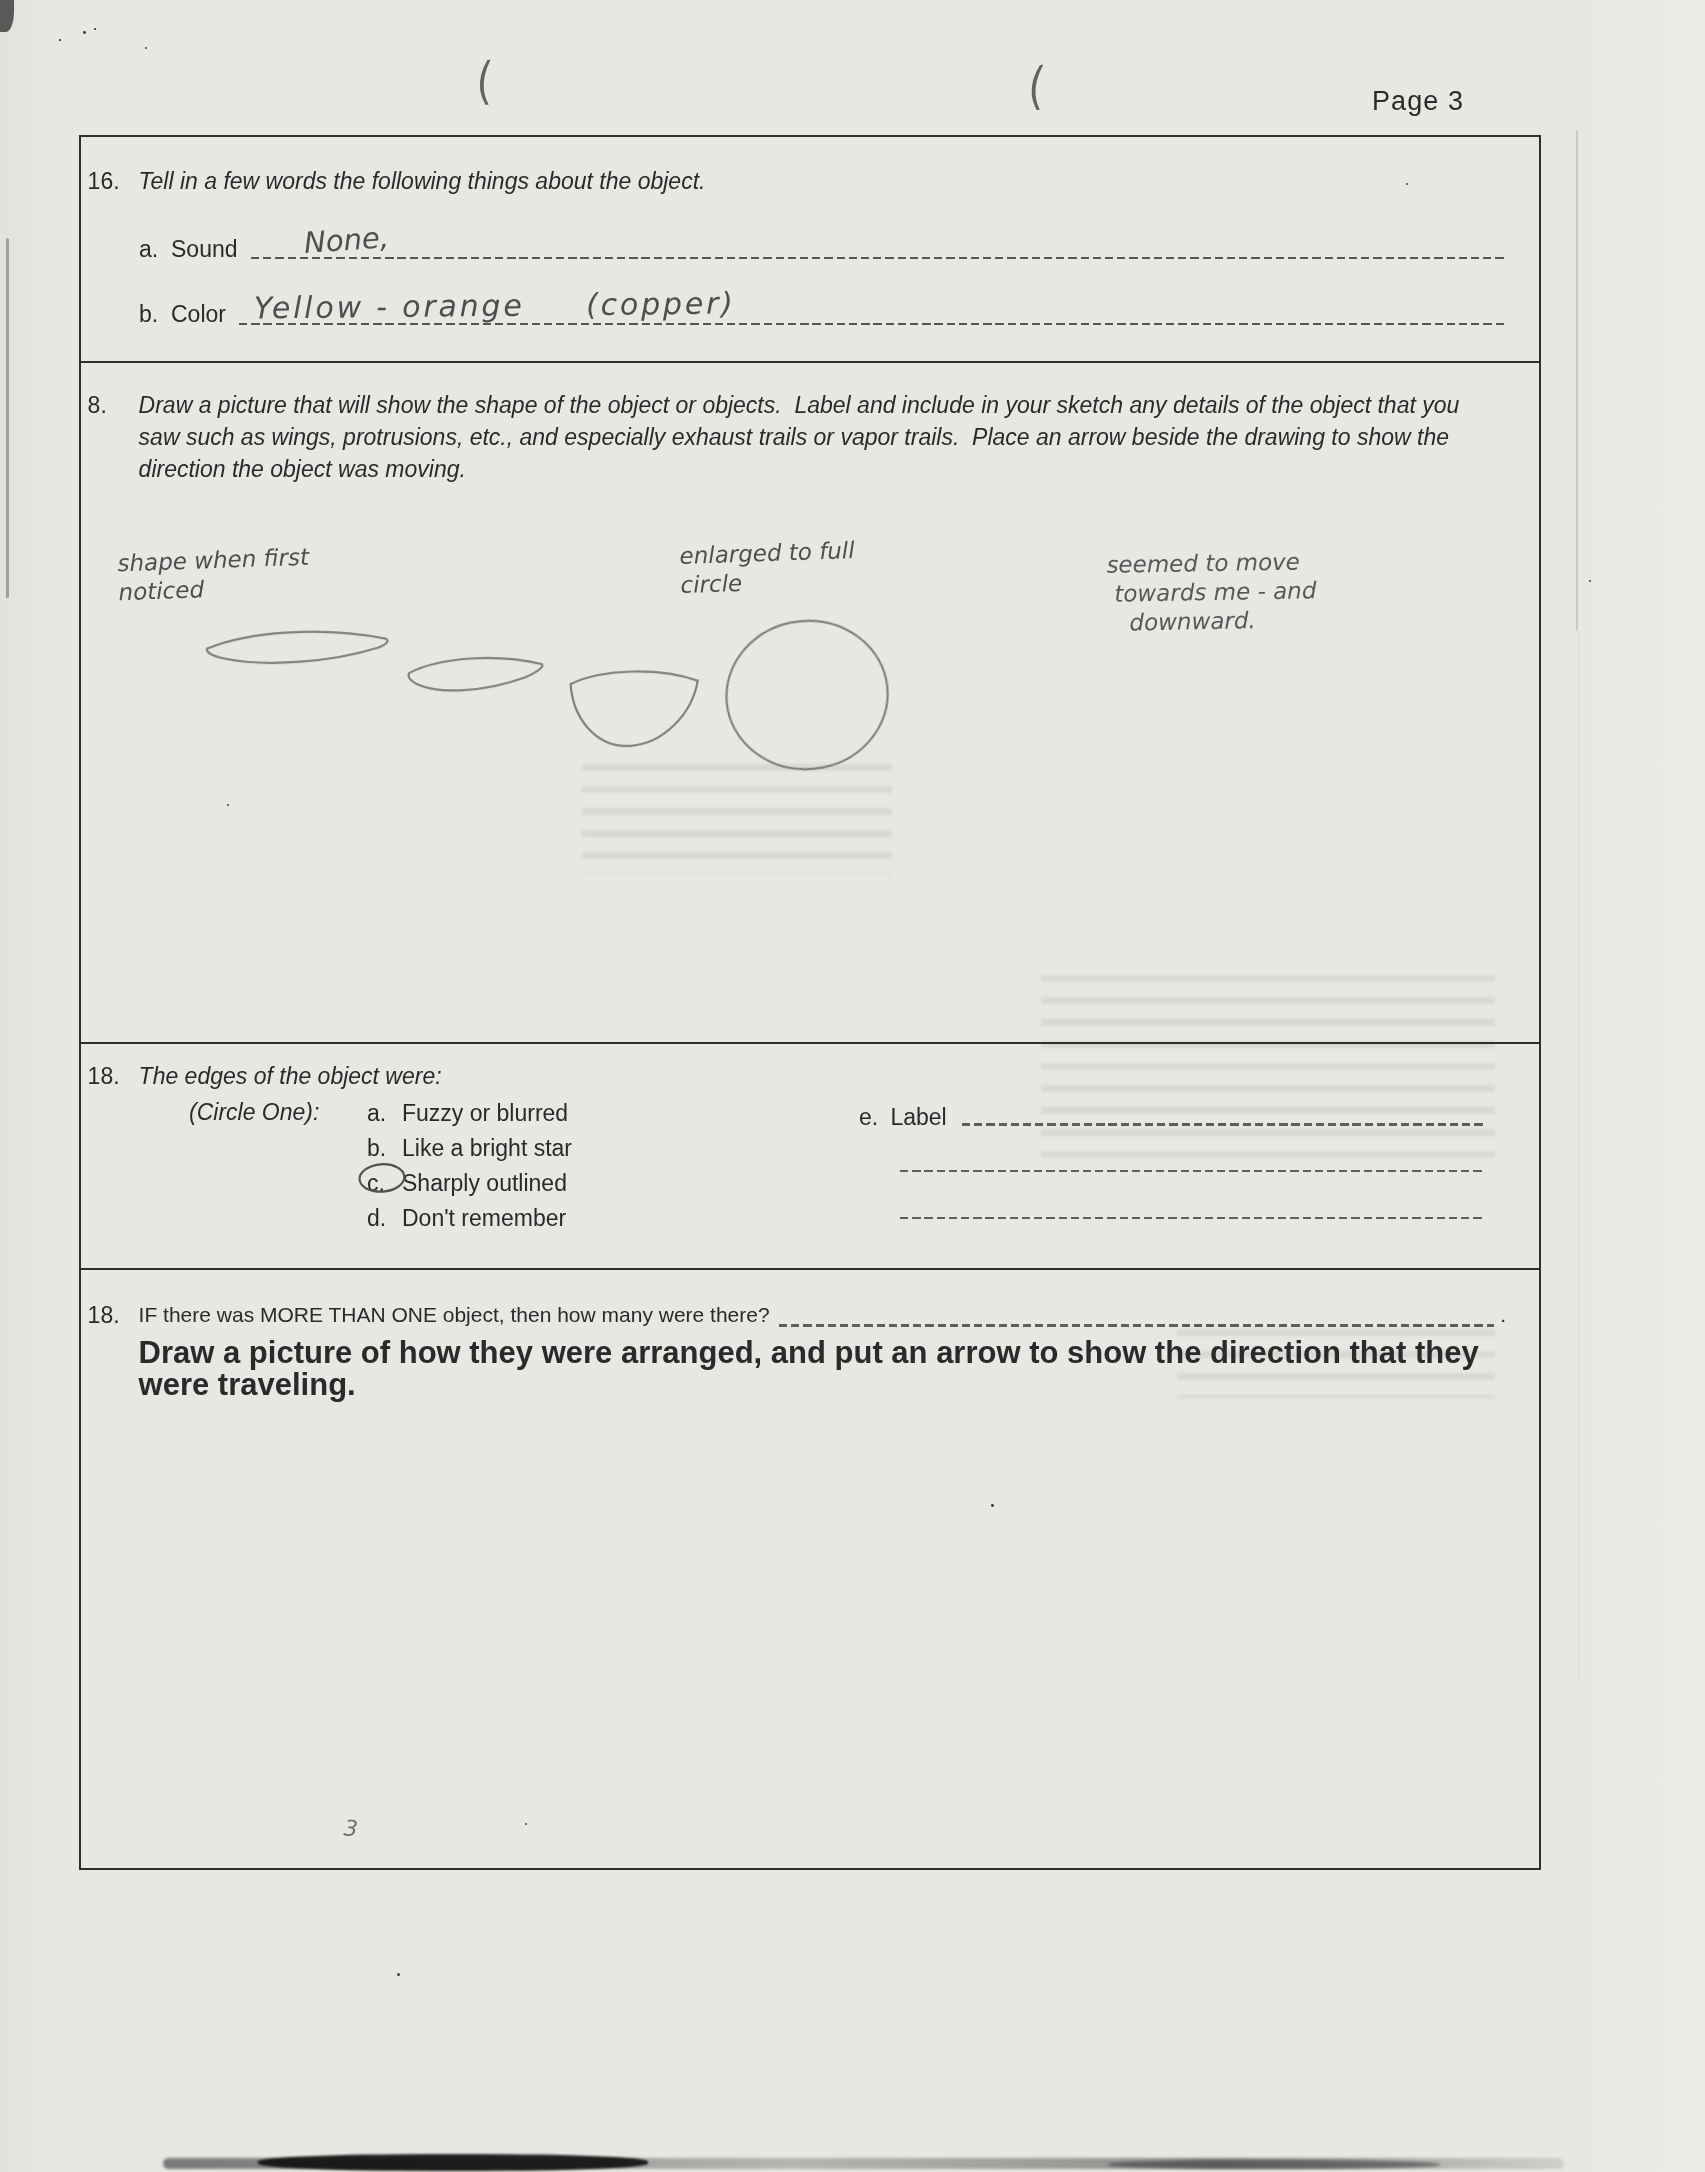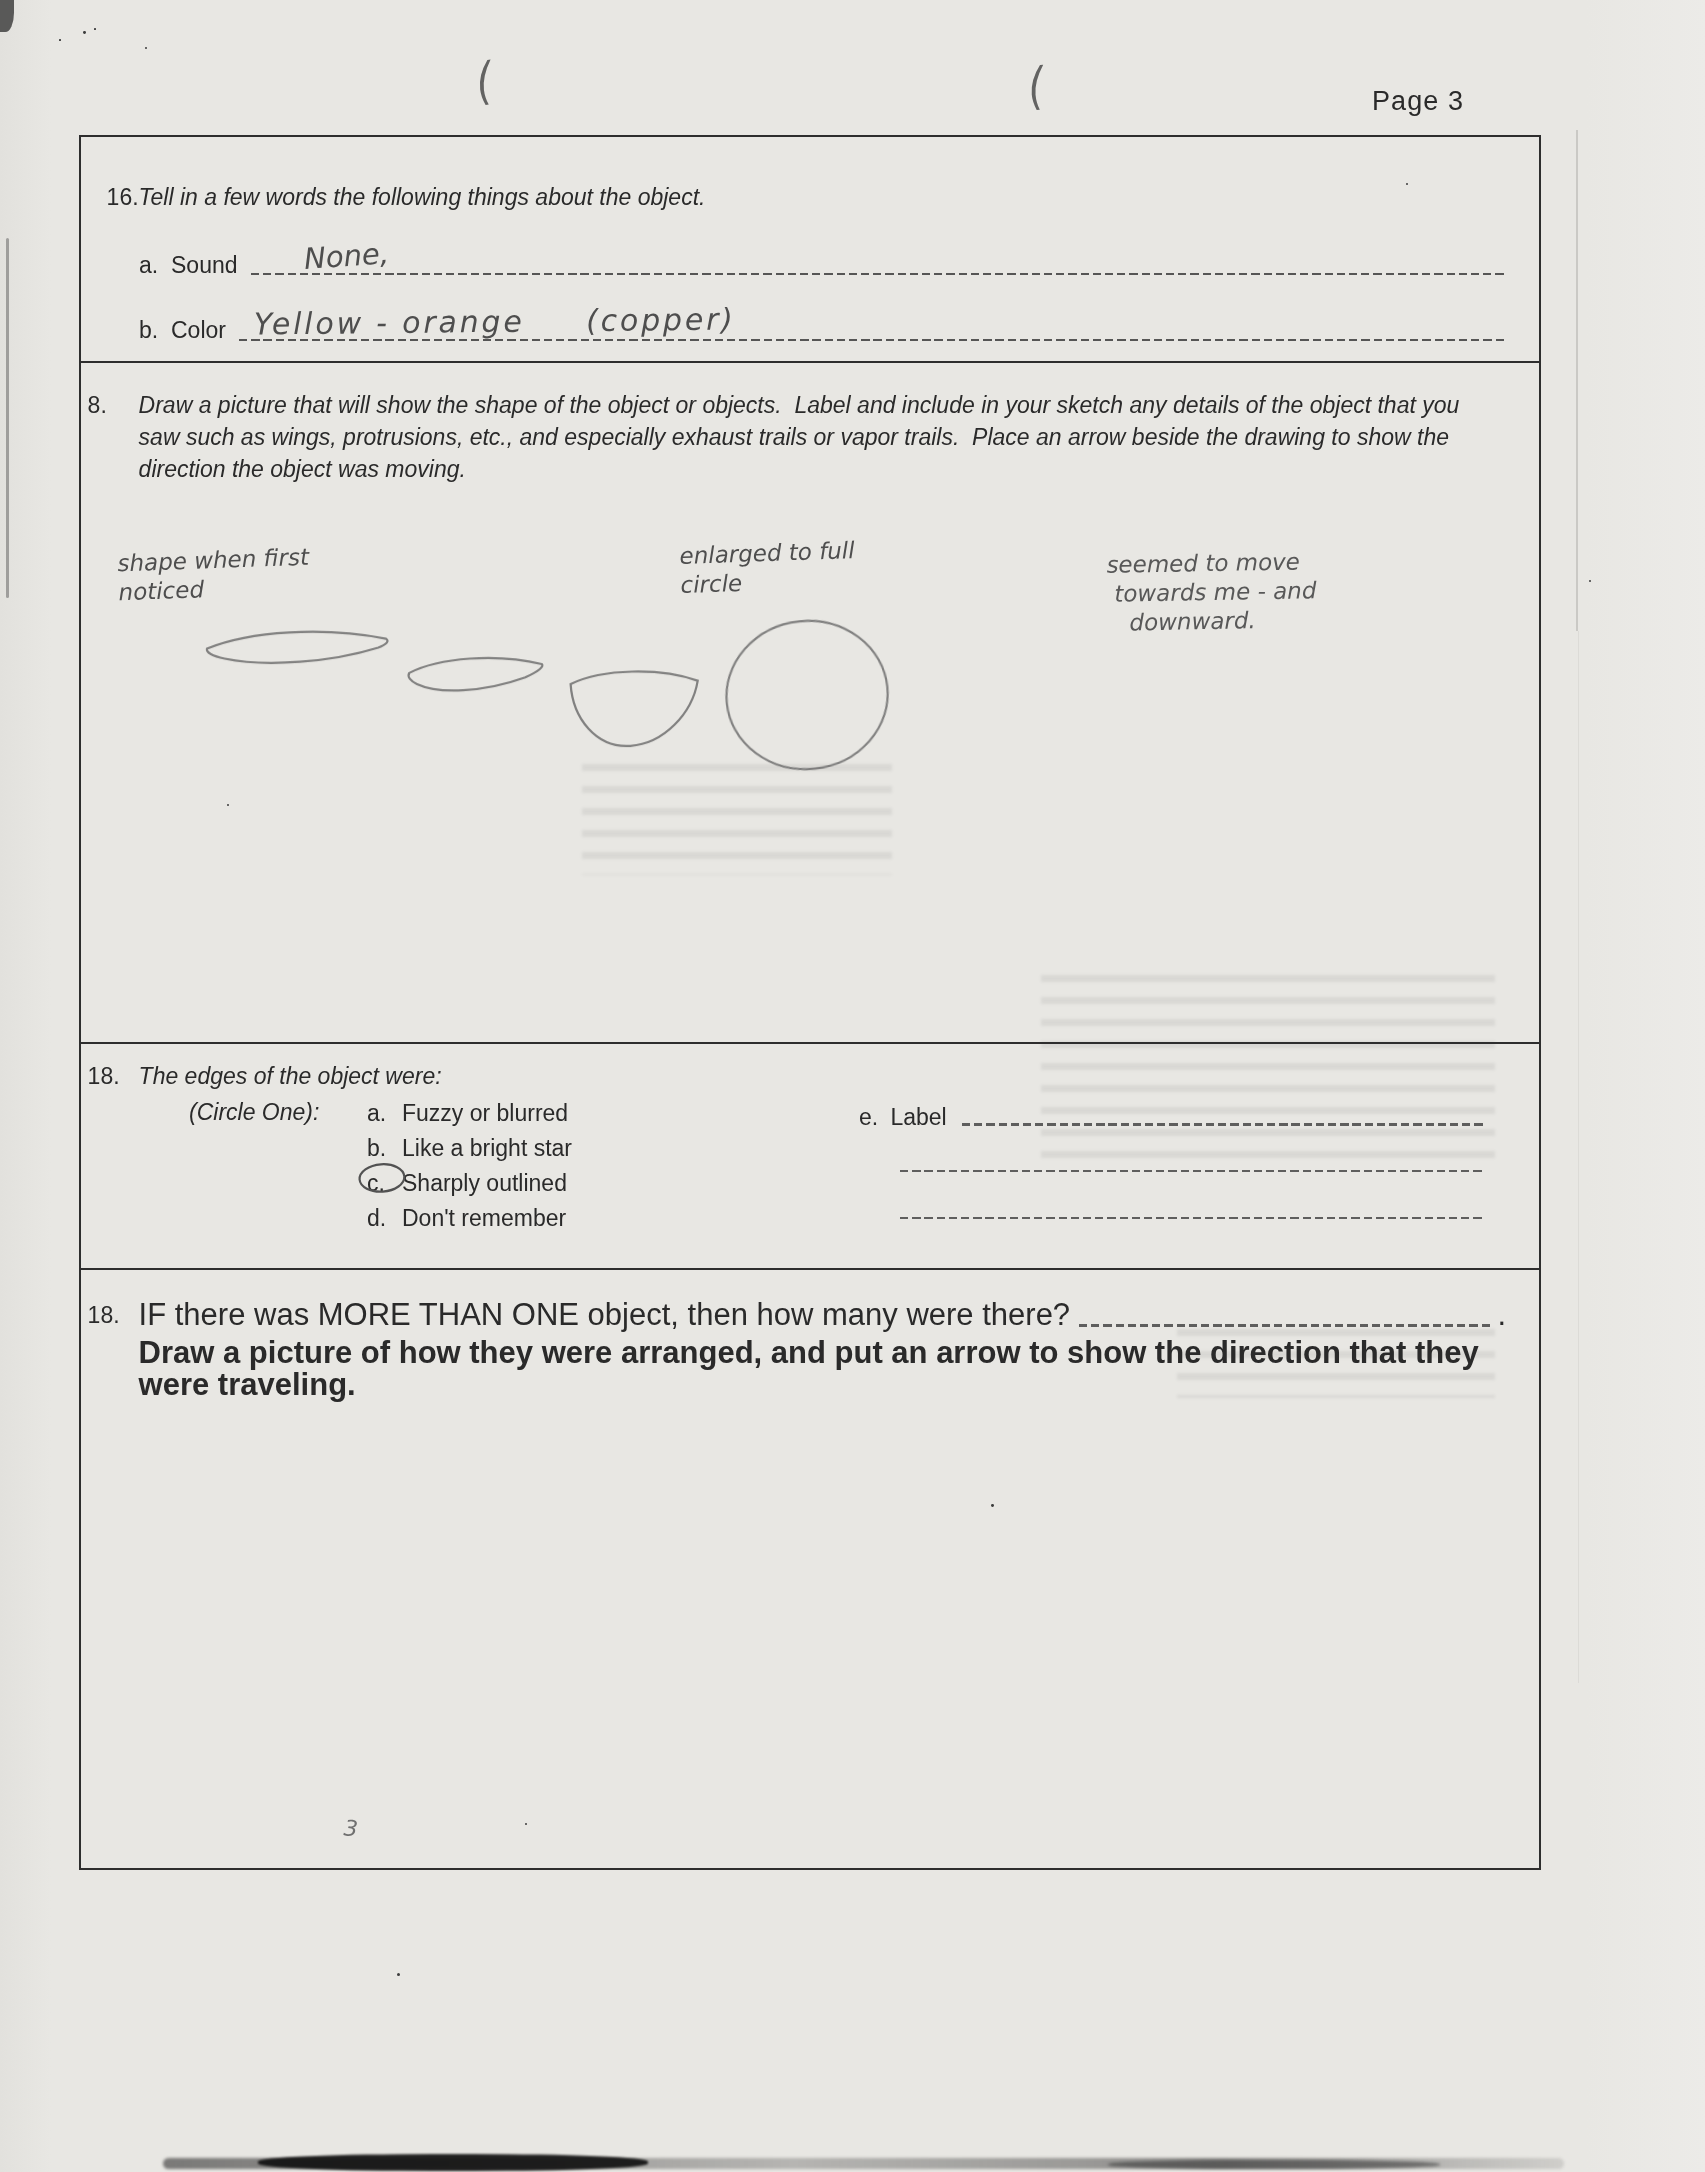--- a/index.html
+++ b/index.html
@@ -21,21 +21,21 @@
   }
   .sec{position:relative;box-sizing:border-box;}
   .sec16{height:226px;border-bottom:2.2px solid #2e2e2e;}
   .sec17{height:681px;border-bottom:2.2px solid #2e2e2e;}
   .sec18{height:226px;border-bottom:2.2px solid #2e2e2e;}
   .sec19{height:616px;}
 
   .qrow{display:flex;align-items:flex-start;padding:0 33px 0 6.6px;font-size:23px;line-height:32px;}
   .qnum{flex:none;width:51px;}
   .qtext{white-space:pre-wrap;font-style:italic;}
-  .sec16 .qrow{padding-top:44px;text-align:right;}
+  .sec16 .qrow{padding-top:28px;}
   .sec17 .qrow{padding-top:25.5px;}
   .sec18 .qrow{padding-top:15.5px;}
   .sec19 .qrow{padding-top:29px;}
 
   .fieldrow{display:flex;align-items:flex-end;margin:25.5px 33px 0 58px;height:40px;font-size:23px;}
   .fkey{flex:none;width:32px;}
   .flabel{flex:none;margin-right:13px;}
   .ansline{flex:1;position:relative;height:40px;}
   .ansline::after,.inline-line::after,.other-line::after,.blank-line{
     background:repeating-linear-gradient(90deg,#3c3c3c 0 8.3px,rgba(0,0,0,0) 8.3px 12.2px);
@@ -59,21 +59,21 @@
   .other-row{position:absolute;left:778px;top:52px;display:flex;align-items:flex-end;height:35px;font-size:23px;}
   .other-key{margin-right:12.2px;}
   .other-label{margin-right:15.5px;}
   .other-line{position:relative;width:521px;height:35px;}
   .other-line::after{content:"";position:absolute;left:0;right:0;bottom:5.5px;height:2.2px;opacity:.8;}
   .blank-line{position:absolute;left:819px;width:584px;height:2.2px;opacity:.8;}
   .bl1{top:126px;}
   .bl2{top:173px;}
 
   .q19-body{flex:1;}
-  .q19-line1{display:flex;align-items:flex-end;font-size:31px;line-height:32px;}
+  .q19-line1{display:flex;align-items:flex-end;font-size:21px;line-height:32px;}
   .inline-line{flex:1;position:relative;height:26.6px;margin:0 6.6px 0 8.9px;}
   .inline-line::after{content:"";position:absolute;left:0;right:0;bottom:4.4px;height:2.2px;opacity:.8;}
   .q19-line2{font-size:31px;line-height:32px;margin-top:5.5px;white-space:pre-wrap;font-weight:bold;}
   .mark3{position:absolute;left:263px;top:546px;font-size:22px;color:#707070;transform:rotate(5deg);}
 
   
   .stray{position:absolute;font-size:40px;color:#4c4c4c;opacity:.85;font-family:"DejaVu Sans",sans-serif;}
   .stray1{left:476px;top:58px;transform:rotate(-7deg) scaleY(1.25);}
   .stray2{left:1028px;top:63px;transform:rotate(-5deg) scaleY(1.25);}
   .corner-blob{position:absolute;left:0;top:0;width:14.4px;height:32px;background:#2b2b2b;opacity:.75;border-radius:0 0 60% 0;}

